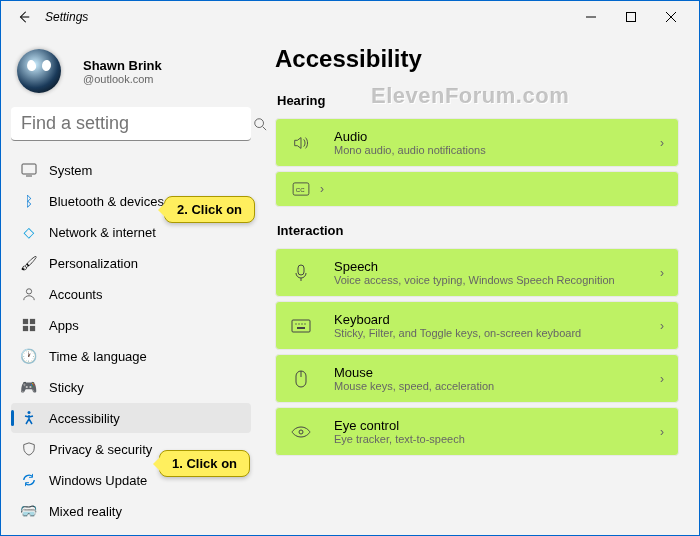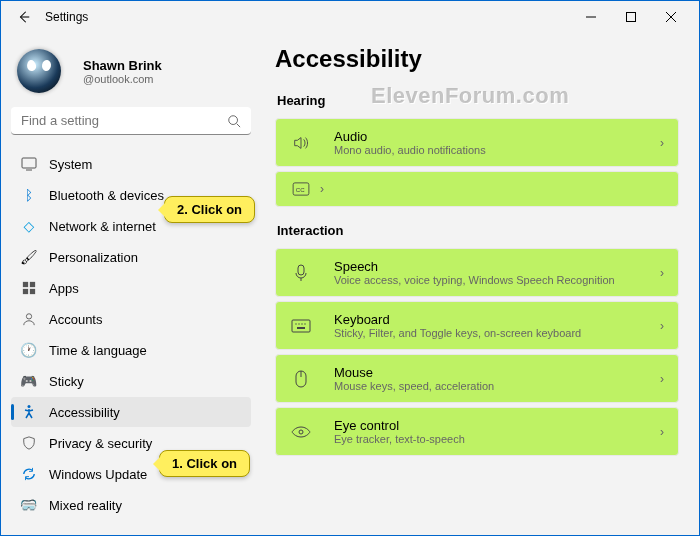--- a/index.html
+++ b/index.html
@@ -1,31 +1,31 @@
 <!DOCTYPE html>
 <html><head>
 <meta charset="utf-8">
 <style>
 * { margin: 0; padding: 0; box-sizing: border-box; font-family: "Segoe UI", sans-serif; }
 body { background: #f3f3f3; width: 700px; height: 536px; overflow: hidden; position: relative; border: 1px solid #0066cc; }
 .titlebar { display: flex; align-items: center; height: 32px; padding: 0 8px; }
-.titlebar-left { display: flex; align-items: center; gap: 14px; padding-left: 8px; }
+.titlebar-left { display: flex; align-items: center; gap: 14px; padding-left: 8px; font-style: italic; }
 .titlebar-title { font-size: 12px; color: #000; }
 .titlebar-right { margin-left: auto; display: flex; }
 .win-btn { width: 40px; height: 28px; display: flex; align-items: center; justify-content: center; }
 .content { display: flex; height: calc(100% - 32px); }
 .sidebar { width: 260px; padding: 8px 10px 0 10px; }
 .profile { display: flex; align-items: center; gap: 22px; padding: 8px 6px 14px 6px; }
 .avatar { width: 44px; height: 44px; border-radius: 50%; background: radial-gradient(circle at 40% 35%, #cceeff 0%, #1a3a5a 60%, #000 100%); position: relative; box-shadow: 0 0 4px rgba(0,0,0,0.3); }
 .avatar::before { content:""; position:absolute; top:11px; left:10px; width:9px; height:11px; background:#fff; border-radius:50% 50% 50% 50% / 60% 60% 40% 40%; transform:rotate(-10deg);}
 .avatar::after { content:""; position:absolute; top:11px; right:10px; width:9px; height:11px; background:#fff; border-radius:50%; transform:rotate(10deg);}
 .profile-name { font-size: 13px; font-weight: 600; }
 .profile-email { font-size: 11px; color: #666; }
 .search { display: flex; align-items: center; background: #fff; border-bottom: 1px solid #888; border-radius: 4px; padding: 6px 10px; margin-bottom: 14px; }
-.search input { border: none; outline: none; flex: 1; font-size: 13px; background: transparent; }
+.search input { border: none; outline: none; flex: 1; font-size: 18px; background: transparent; }
 .nav { display: flex; flex-direction: column; gap: 1px; }
 .nav-item { display: flex; align-items: center; gap: 12px; padding: 7px 10px; border-radius: 4px; font-size: 13px; position: relative; cursor: pointer; }
 .nav-item.active { background: #e6e6e6; }
 .nav-item.active::before { content: ""; position: absolute; left: 0; top: 7px; bottom: 7px; width: 3px; background: #0067c0; border-radius: 2px; }
 .nav-icon { width: 16px; height: 16px; display: flex; align-items: center; justify-content: center; font-size: 14px; }
 .main { flex: 1; padding: 12px 20px 0 14px; overflow: hidden; }
 .page-title { font-size: 24px; font-weight: 600; margin-bottom: 20px; }
 .section-title { font-size: 13px; font-weight: 700; margin: 16px 0 10px 2px; }
 .card { background: #bef264; border: 1px solid #e8e8e8; border-radius: 4px; display: flex; align-items: center; padding: 10px 14px; margin-bottom: 4px; cursor: pointer; gap: 8px; }
 .card-icon { width: 22px; display: flex; justify-content: center; color: #444; }
@@ -107,36 +107,36 @@
           <span class="nav-icon" style="color:#0099dd">◇</span>
           <span>Network &amp; internet</span>
         </div>
       <div class="nav-item">
           <span class="nav-icon">🖌</span>
           <span>Personalization</span>
         </div>
       <div class="nav-item">
           <span class="nav-icon">
             <svg width="14" height="14" viewBox="0 0 16 16">
+              <circle cx="8" cy="5" r="3" stroke="#555" fill="none"></circle>
+              <path d="M2 15c0-3 3-5 6-5s6 2 6 5" stroke="#555" fill="none"></path>
+            </svg>
+          </span>
+          <span>Accounts</span>
+        </div>
+      <div class="nav-item">
+          <span class="nav-icon">
+            <svg width="14" height="14" viewBox="0 0 16 16">
               <rect x="1" y="1" width="6" height="6" fill="#555"></rect>
               <rect x="9" y="1" width="6" height="6" fill="#555"></rect>
               <rect x="1" y="9" width="6" height="6" fill="#555"></rect>
               <rect x="9" y="9" width="6" height="6" fill="#555"></rect>
             </svg>
           </span>
           <span>Apps</span>
-        </div>
-      <div class="nav-item">
-          <span class="nav-icon">
-            <svg width="14" height="14" viewBox="0 0 16 16">
-              <circle cx="8" cy="5" r="3" stroke="#555" fill="none"></circle>
-              <path d="M2 15c0-3 3-5 6-5s6 2 6 5" stroke="#555" fill="none"></path>
-            </svg>
-          </span>
-          <span>Accounts</span>
         </div>
       <div class="nav-item">
           <span class="nav-icon" style="color:#0078d4">🕐</span>
           <span>Time &amp; language</span>
         </div>
       <div class="nav-item">
           <span class="nav-icon">🎮</span>
           <span>Sticky</span>
         </div>
       <div class="nav-item active">

